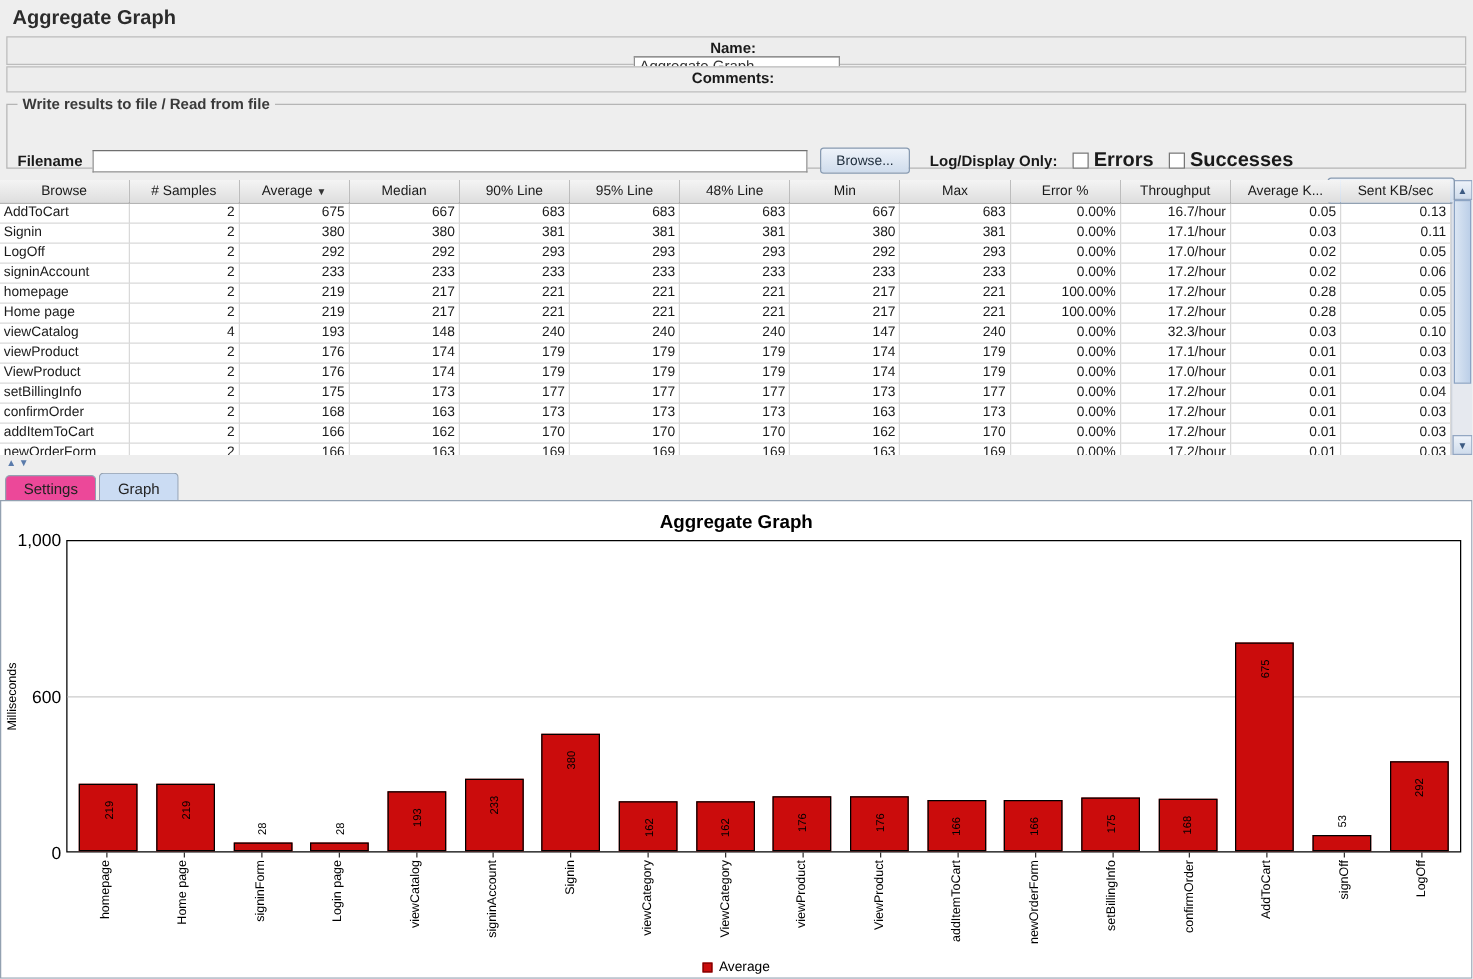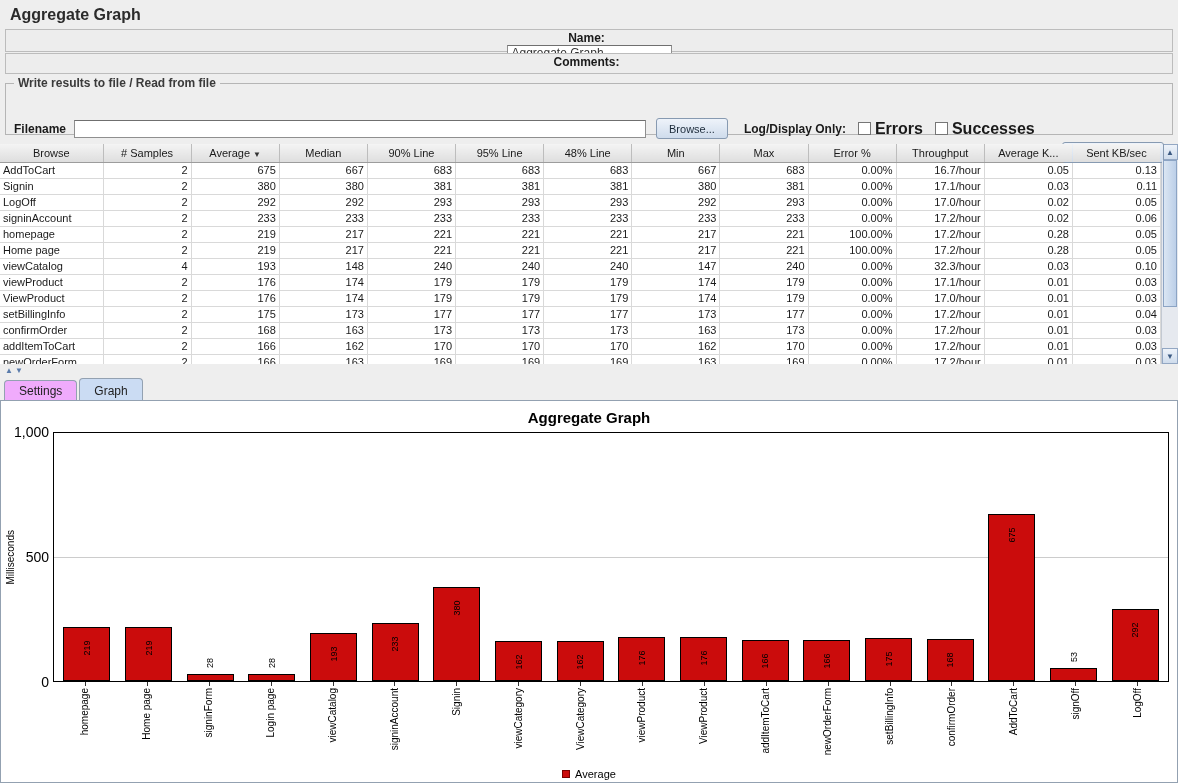--- a/index.html
+++ b/index.html
@@ -101,21 +101,21 @@
 
   
   .splitter { height: 13px; display: flex; align-items: center; padding-left: 5px; gap: 2px; cursor: row-resize; }
   .splitter span { font-size: 8px; color: #5a7bab; line-height: 8px; }
 
   
   .tabs { display: flex; align-items: flex-end; padding-left: 4px; height: 23px; }
   .tab {
     font-size: 12px; color: #222; padding: 3px 14px 3px 14px;
     border: 1px solid #93a1b1; border-bottom: none;
-    border-radius: 4px 4px 0 0; background: #f0abfc; margin-right: 2px; cursor: pointer;
+    border-radius: 4px 4px 0 0; background: #ec4899; margin-right: 2px; cursor: pointer;
     height: 20px;
   }
   .tab.selected { background: #cbdcf3; height: 23px; margin-bottom: -1px; padding-top: 5px; }
 
   
   .panel {
     flex: 1; background: #ffffff;
     border: 1px solid #93a1b1;
     overflow: hidden; display: flex; flex-direction: column;
   }
@@ -432,21 +432,21 @@
 </div>
 
 <div class="panel">
   <div class="chart-title">Aggregate Graph</div>
   <div class="chart-body">
     <div class="y-axis-title">
       <span>Milliseconds</span>
     </div>
     <div class="y-gutter">
       <span class="ytick" style="top:0">1,000</span>
-      <span class="ytick" style="top:50%">500</span>
+      <span class="ytick" style="top:50%">600</span>
       <span class="ytick" style="top:100%">0</span>
     </div>
     <div class="plot">
       <div class="gridline"></div>
     <div class="bar-slot">
           <div class="bar" style="height: 54px; background: rgb(203, 12, 12);"></div>
           <div class="bar-value" style="bottom: 28px;">219</div>
         </div>
         <div class="bar-slot">
           <div class="bar" style="height: 54px; background: rgb(203, 12, 12);"></div>

